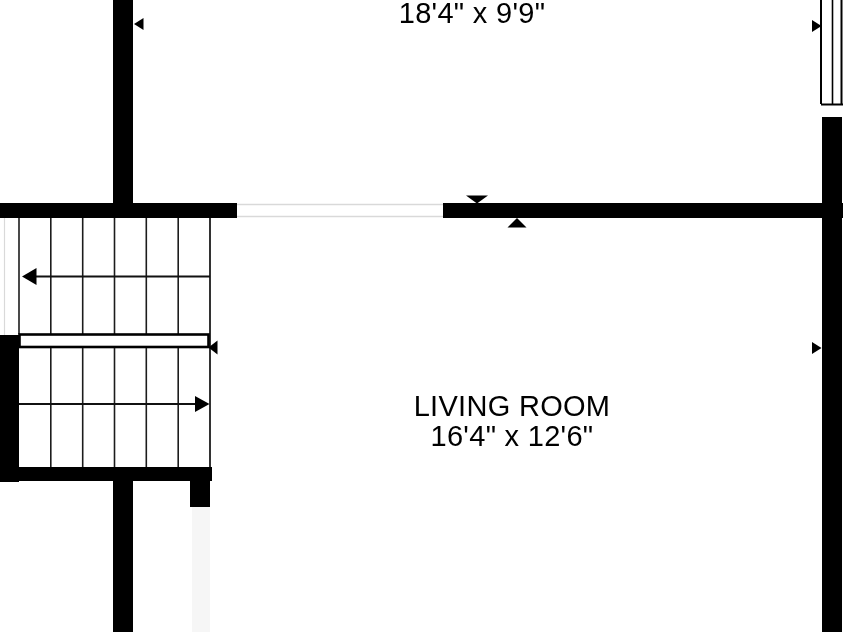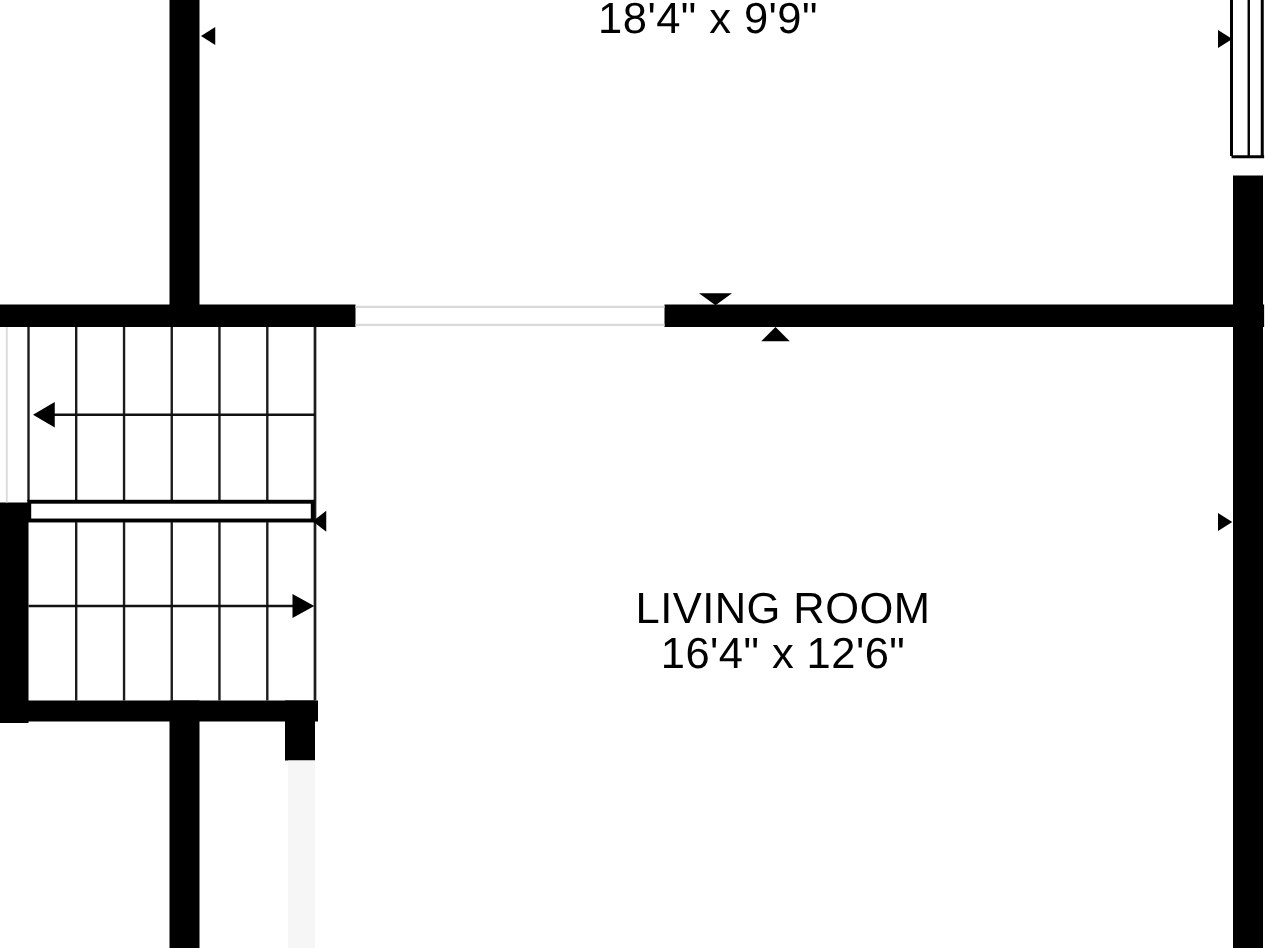--- a/index.html
+++ b/index.html
@@ -15,21 +15,21 @@
   .room-label {
     position: absolute;
     text-align: center;
     color: #000000;
     font-size: 29px;
     line-height: 30px;
     letter-spacing: 0.3px;
     white-space: nowrap;
   }
   .label-upper-room { left: 322px; top: -3px; width: 300px; line-height: 32px; }
-  .label-living-room { left: 372px; top: 391px; width: 300px; }
+  .label-living-room { left: 362px; top: 391px; width: 300px; }
 </style>
 </head>
 <body>
 
 <div class="stage">
 
   <svg class="plan-svg" width="843" height="632" viewBox="0 0 843 632" xmlns="http://www.w3.org/2000/svg">
 
     <g>
       <rect x="113" y="0" width="20" height="218" fill="#000000"></rect>

